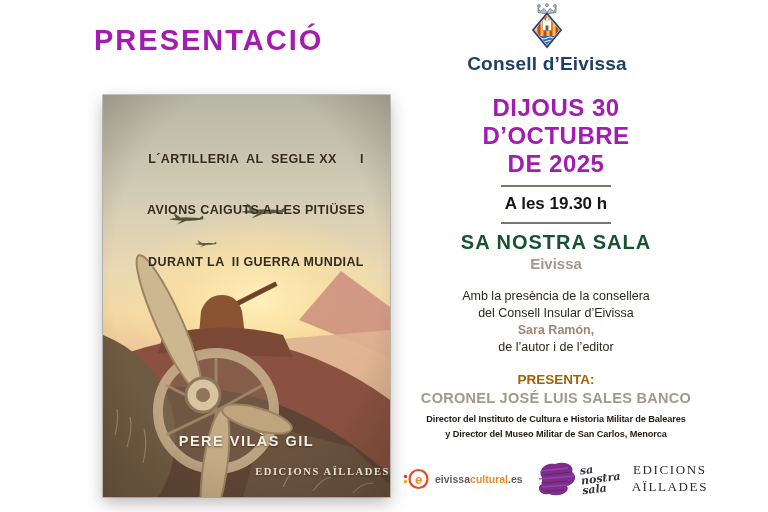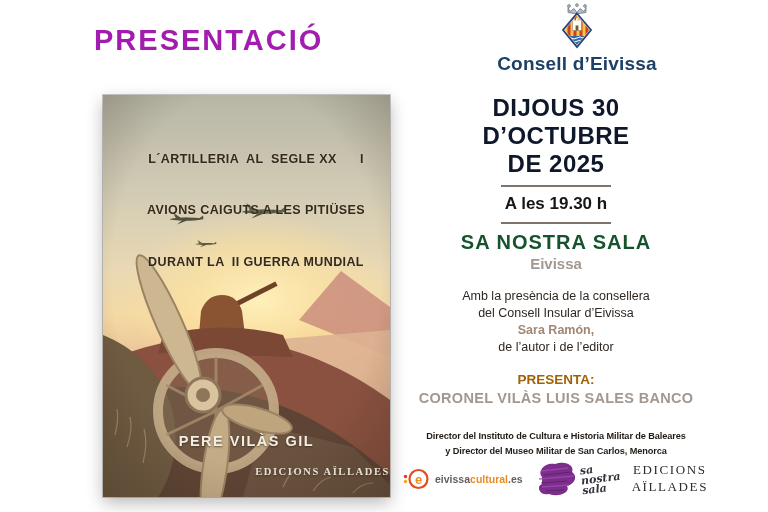--- a/index.html
+++ b/index.html
@@ -2,52 +2,52 @@
 <html><head>
 <meta charset="utf-8">
 <style>
   html,body { margin:0; padding:0; background:#ffffff; }
   body { width:768px; height:512px; overflow:hidden; font-family:"Liberation Sans",sans-serif; }
   .poster { position:relative; width:768px; height:512px; background:#ffffff; }
 
   
   .main-title { position:absolute; left:94px; top:24px; font-size:29px; font-weight:bold;
                 letter-spacing:2px; color:#a21caf; }
-  .org { position:absolute; left:482px; top:3px; width:190px; text-align:center; }
+  .org { position:absolute; left:452px; top:3px; width:190px; text-align:center; }
   .org-crest { width:44px; height:46px; display:inline-block; }
   .org-name { font-size:19px; font-weight:bold; color:#1d4066; margin-top:0; letter-spacing:.2px; }
 
   
   .book { position:absolute; left:103px; top:95px; width:287px; height:402px;
           box-shadow:0 6px 16px rgba(0,0,0,.28), 0 0 0 1px rgba(120,110,95,.35); overflow:hidden; }
   .book-art { position:absolute; left:0; top:0; width:100%; height:100%; display:block; }
   .book-title { position:absolute; top:21px; left:0; right:0; text-align:center; color:#342a1e;
                 font-weight:bold; font-size:12.5px; line-height:1.38; letter-spacing:.4px;
                 white-space:pre; text-shadow:0 0 3px rgba(235,225,205,.55);padding-left:19px; }
   .book-author { position:absolute; top:338px; left:0; width:100%; text-align:center; color:#f3ede2;
                  font-weight:bold; font-size:14.5px; letter-spacing:1.5px;
                  text-shadow:0 1px 2px rgba(40,30,20,.6); }
   .book-publisher { position:absolute; top:371px; left:0; width:100%; text-align:right; color:#e9e1d2;
                     font-family:"Liberation Serif",serif; font-size:10.5px; letter-spacing:1.6px;
                     text-shadow:0 1px 2px rgba(40,30,20,.6);font-weight:bold; }
 
   
   .details { position:absolute; left:408px; top:94px; width:296px; text-align:center; }
-  .date-line { font-size:24px; line-height:1.16; font-weight:bold; color:#0f172a; letter-spacing:.5px; }
+  .date-line { font-size:24px; line-height:1.16; font-weight:bold; color:#a21caf; letter-spacing:.5px; }
   .rule { width:110px; height:0; border-top:2px solid #7e746b; margin:8px auto 7px; }
   .time { font-size:17px; font-weight:bold; color:#161616; }
   .venue { font-size:20px; font-weight:bold; color:#14532d; letter-spacing:1px; }
   .city  { font-size:15px; font-weight:bold; color:#a39890; margin-top:1px; }
   .intro-block { margin-top:16px; }
   .intro-line, .closing-line { font-size:12.5px; line-height:1.36; font-weight:normal; color:#2f2721; }
   .sara-line { font-size:12.5px; line-height:1.36; font-weight:bold; color:#a38672; }
   .presenta { margin-top:16px; font-size:13.5px; font-weight:bold; color:#a16207; }
   .coronel  { margin-top:3px; font-size:14.5px; font-weight:bold; color:#a39890; letter-spacing:.3px; }
   .director-line { font-size:9.2px; line-height:1.55; font-weight:bold; color:#221c17; letter-spacing:-.1px; }
-  .director-block { margin-top:23px; }
+  .director-block { margin-top:6px; }
 
   
   .footer { position:absolute; left:402px; top:450px; width:306px; height:58px;
             display:flex; align-items:center; justify-content:space-between; }
   .ec { display:flex; align-items:center; gap:5px; }
   .ec-icon { width:28px; height:28px; }
   .ec-text { font-size:10.5px; font-weight:bold; color:#5f5f5f; }
   .ec-text .hl { color:#f08a1f; }
   .snsl { display:flex; align-items:center; gap:3px; }
   .snsl-blob { width:44px; height:44px; }
@@ -199,21 +199,21 @@
     <div class="rule"></div>
     <div class="venue">SA NOSTRA SALA</div>
     <div class="city">Eivissa</div>
     <div class="intro-block">
       <div class="intro-line">Amb la presència de la consellera</div>
       <div class="intro-line">del Consell Insular d’Eivissa</div>
       <div class="sara-line">Sara Ramón,</div>
       <div class="closing-line">de l’autor i de l’editor</div>
     </div>
     <div class="presenta">PRESENTA:</div>
-    <div class="coronel">CORONEL VILÀS LUIS SALES BANCO</div>
+    <div class="coronel">CORONEL JOSÉ LUIS SALES BANCO</div>
     <div class="director-block">
       <div class="director-line">Director del Instituto de Cultura e Historia Militar de Baleares</div>
       <div class="director-line">y Director del Museo Militar de San Carlos, Menorca</div>
     </div>
   </div>
 
   <div class="footer">
     <div class="ec">
       <svg class="ec-icon" viewBox="0 0 28 28">
         <circle cx="3.5" cy="11.5" r="1.7" fill="#e2352b"></circle>

